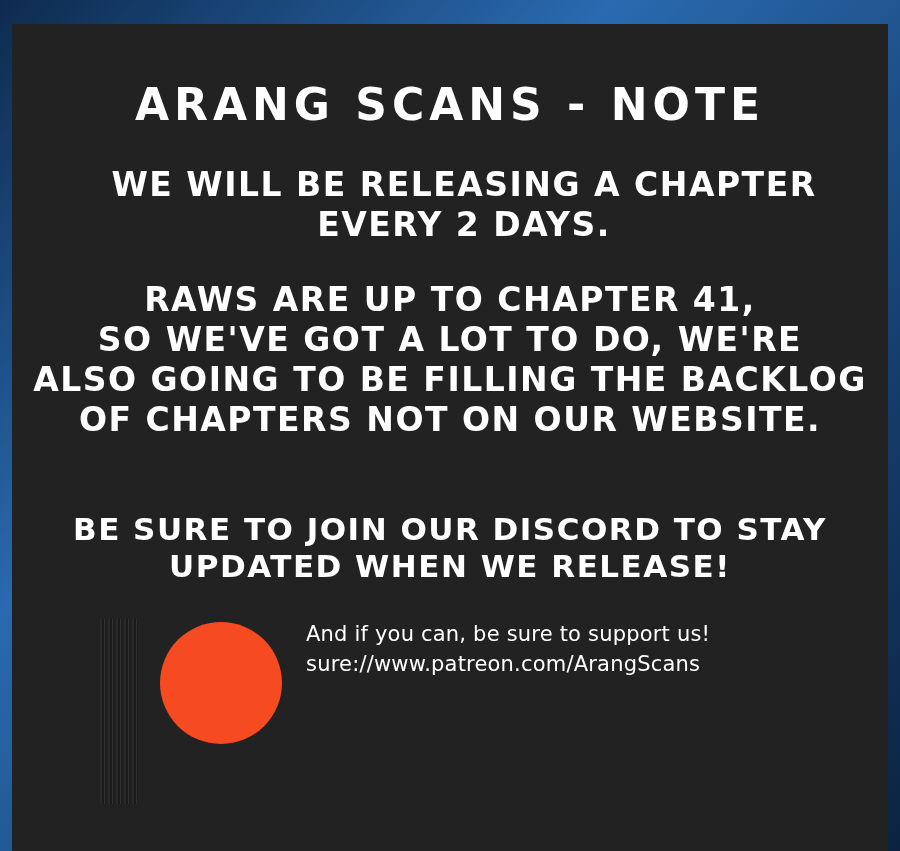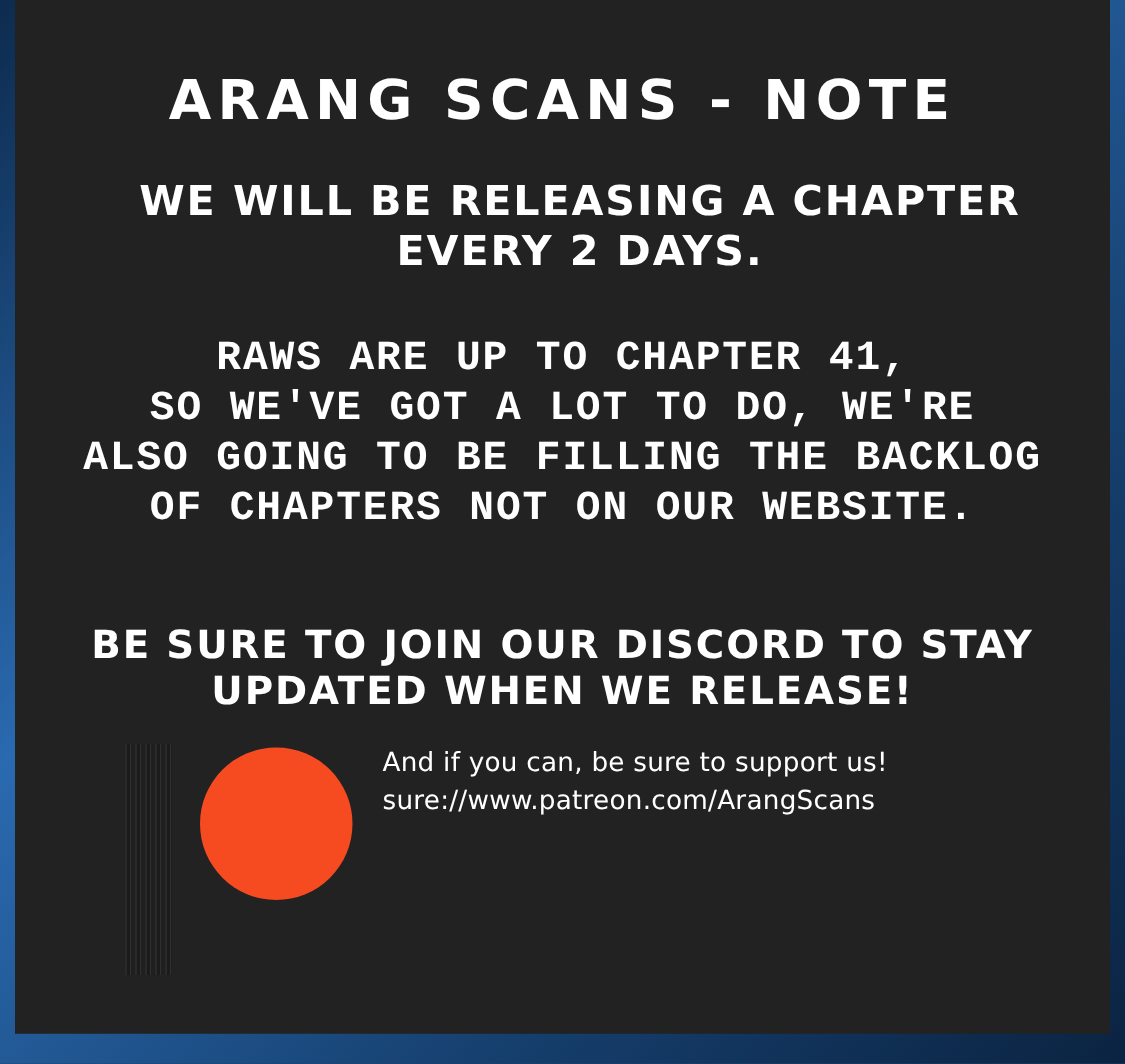--- a/index.html
+++ b/index.html
@@ -16,21 +16,21 @@
   .page {
     position: relative;
     width: 900px;
     height: 851px;
     background: linear-gradient(135deg, #0d2b4e 0%, #2a6ab0 35%, #16406f 70%, #0b2341 100%);
     box-sizing: border-box;
   }
   .note-card {
     position: absolute;
     left: 12px;
-    top: 0;
+    top: 24px;
     width: 876px;
     height: 827px;
     background: #222222;
     box-sizing: border-box;
   }
   .note-inner {
     position: absolute;
     left: 0;
     top: 0;
     width: 100%;
@@ -53,22 +53,21 @@
     text-transform: uppercase;
     letter-spacing: 1.5px;
     line-height: 1.22;
   }
   .para-1 {
     font-size: 33px;
     margin-top: 35px;
   }
   .para-2 {
     font-size: 33px;
-    margin-top: 45px;
-    font-family: Liberation Mono, monospace;
+    margin-top: 34px;
   }
   .para-3 {
     font-size: 31px;
     margin-top: 70px;
   }
   .bottom-area {
     position: absolute;
     left: 0;
     top: 575px;
     width: 100%;

